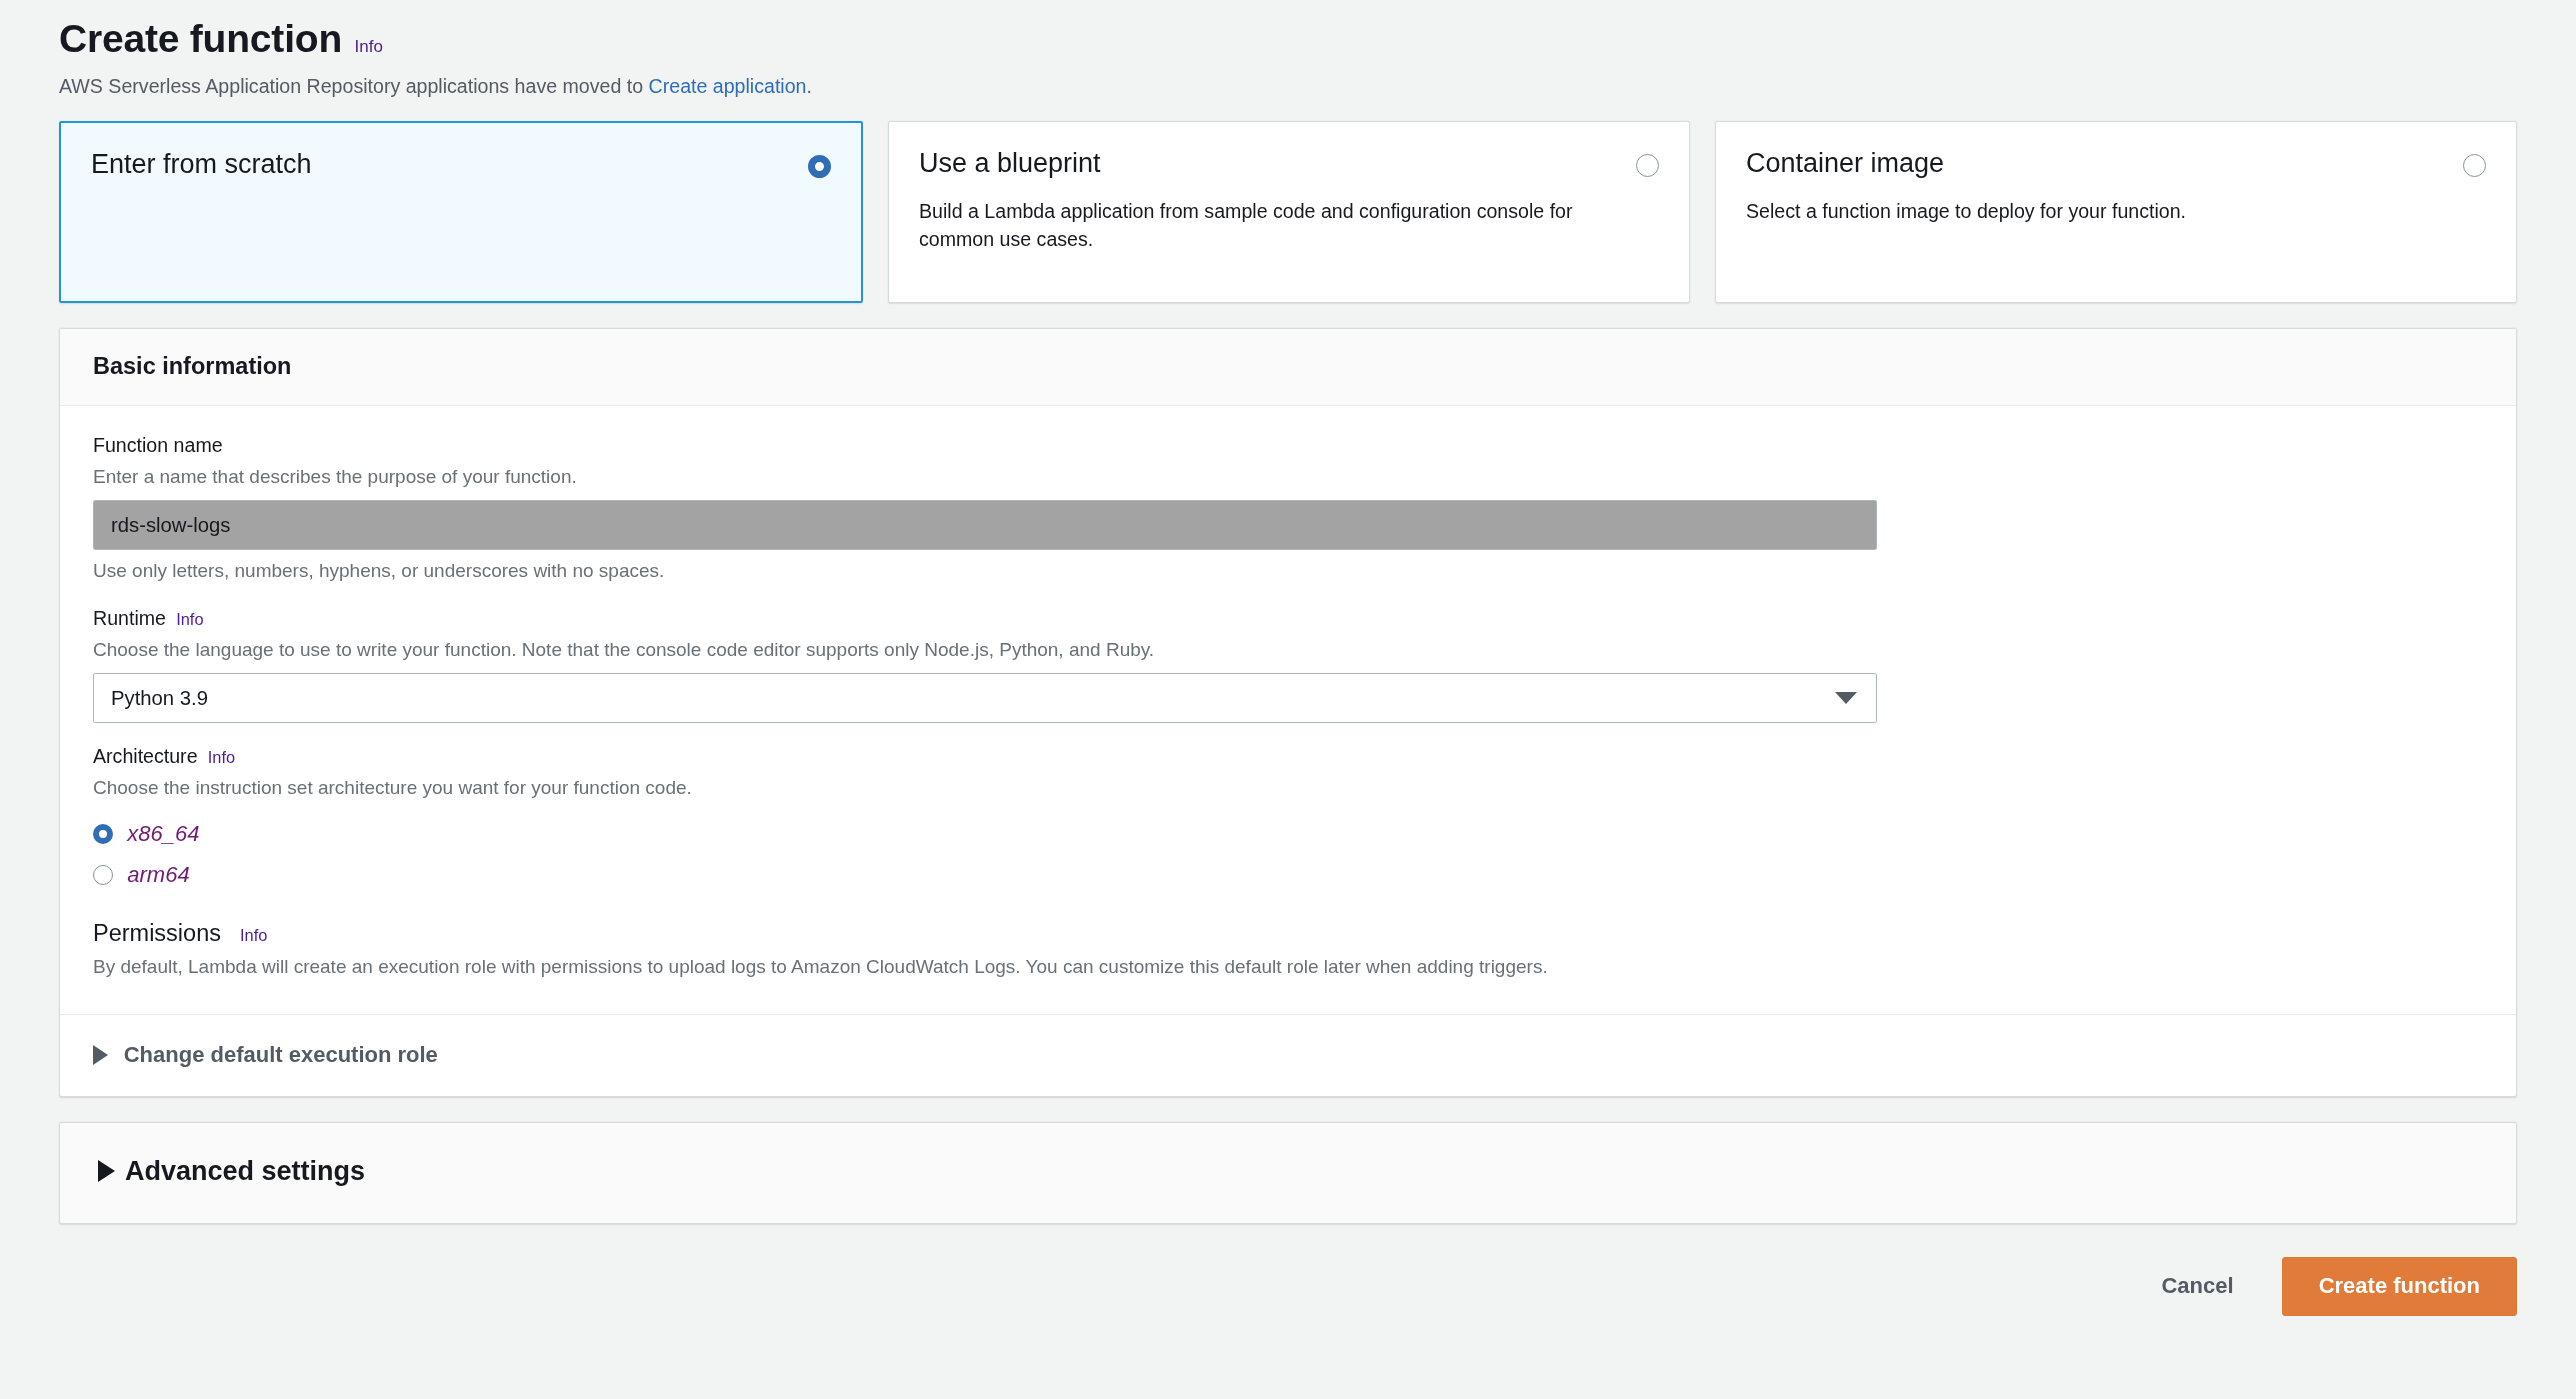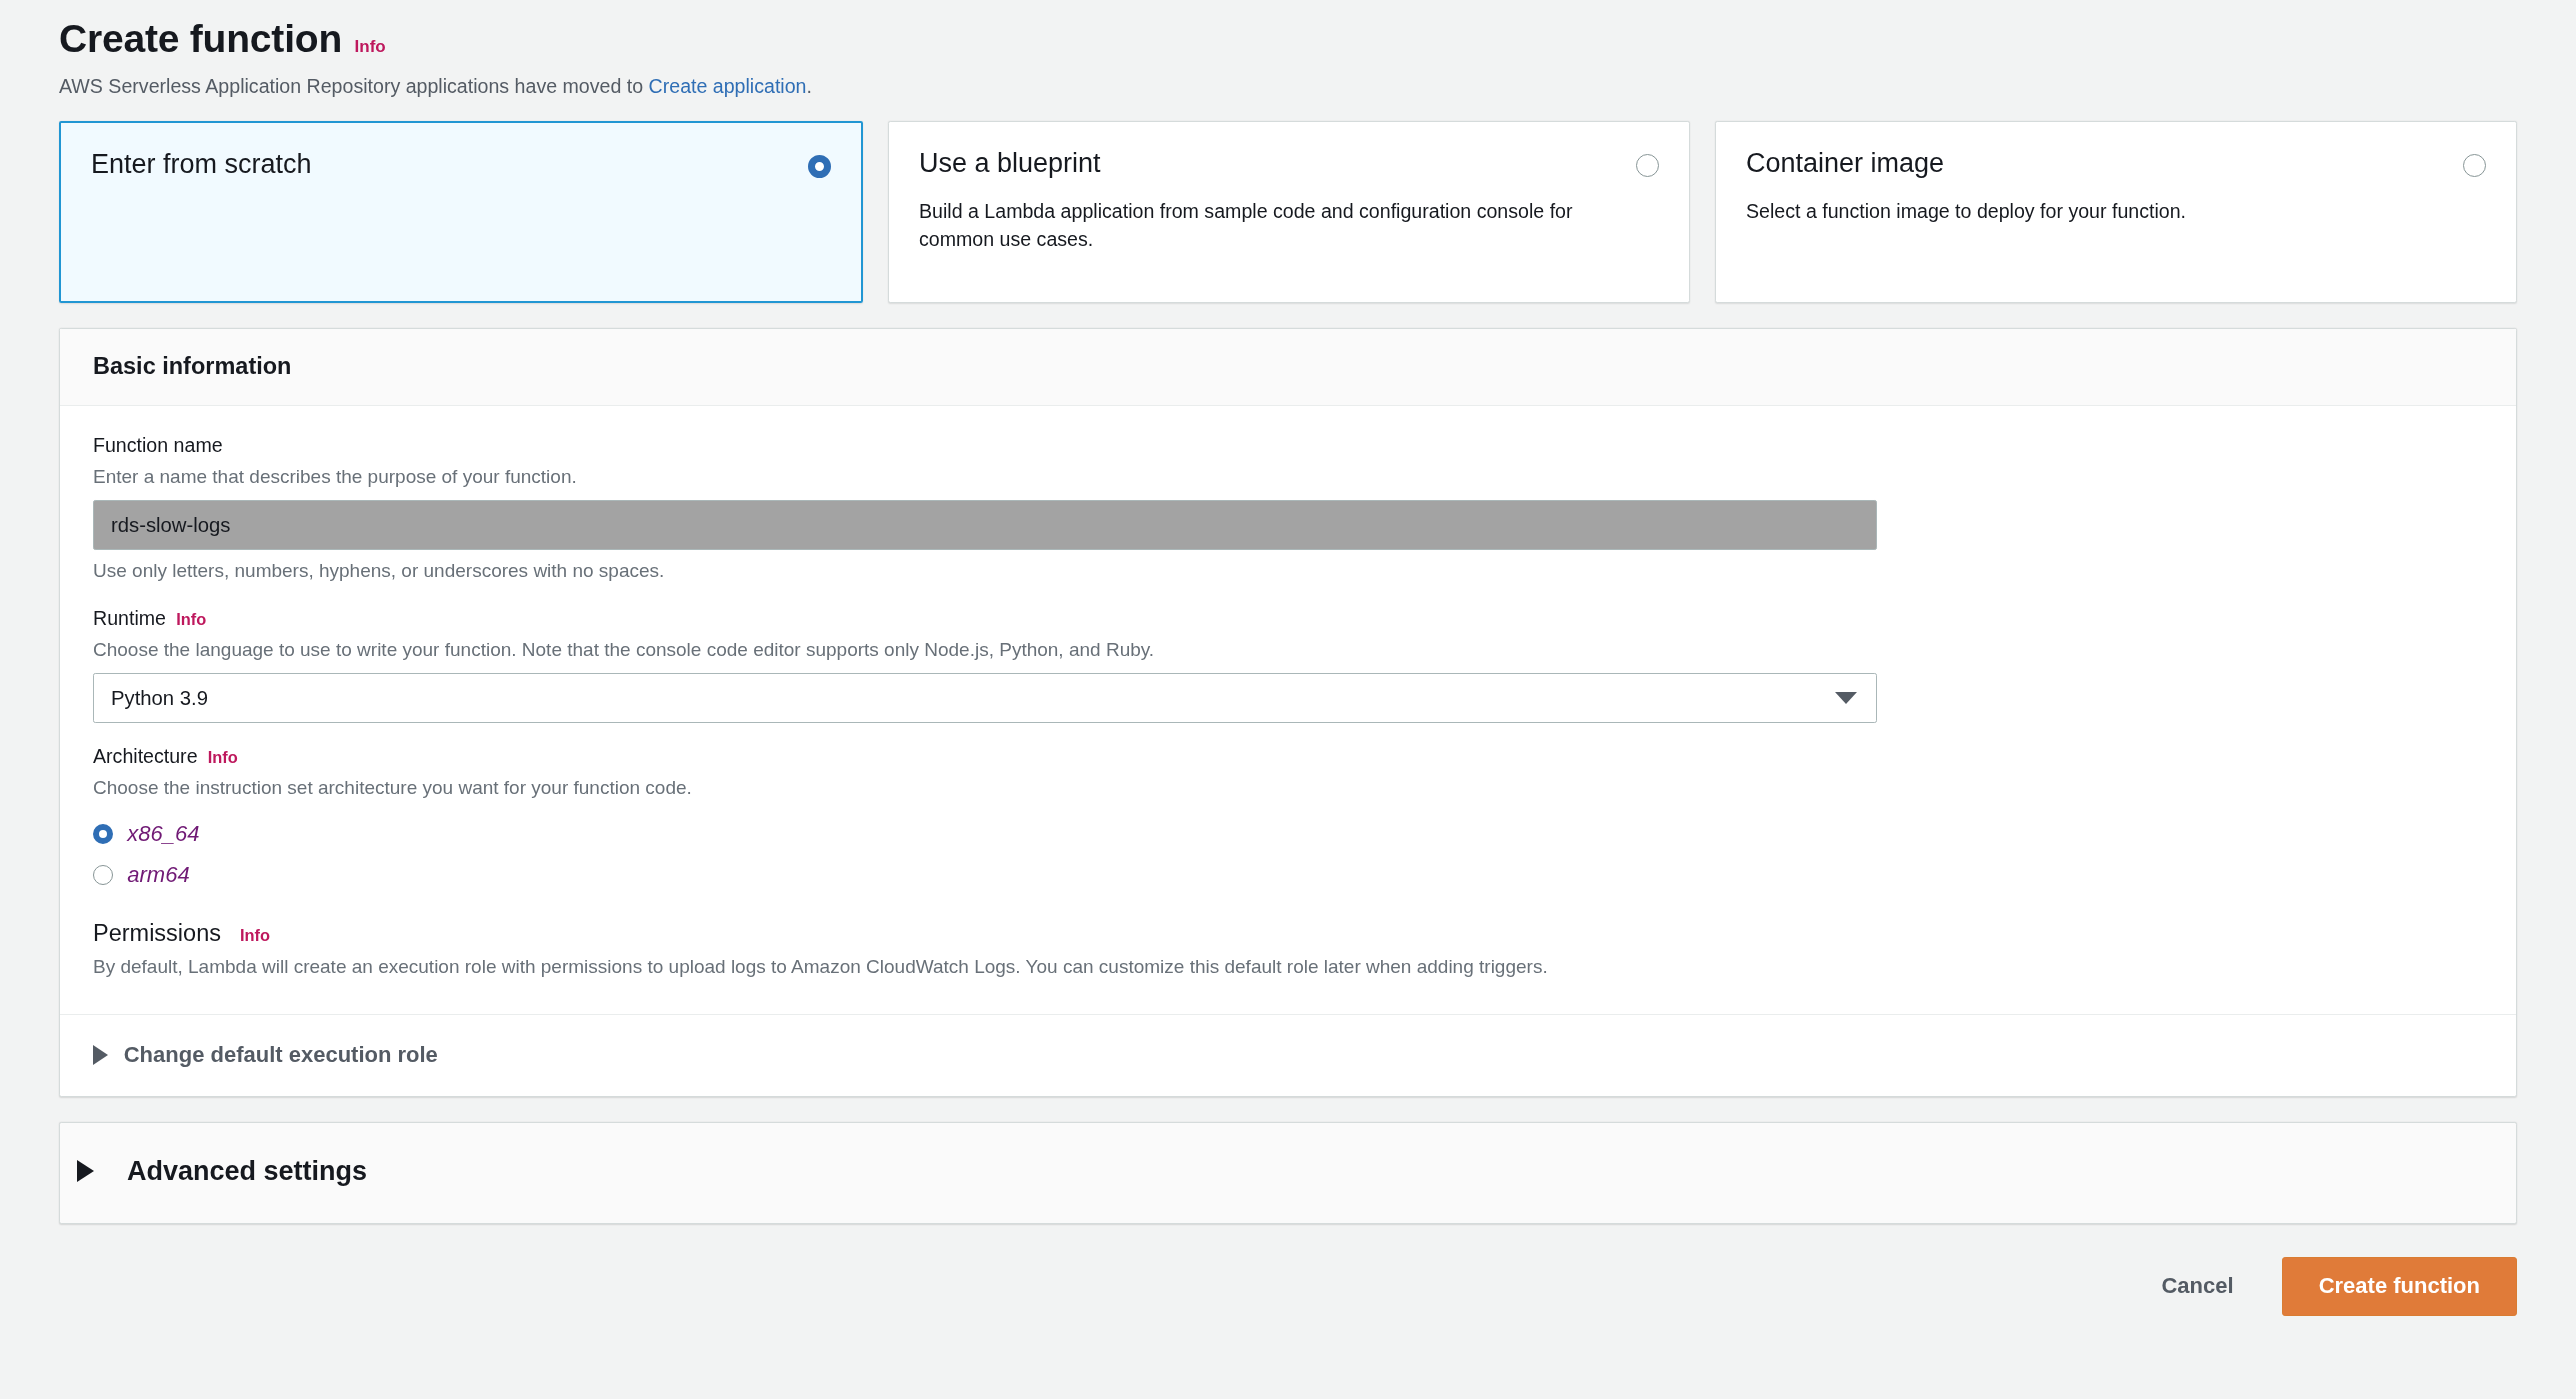--- a/index.html
+++ b/index.html
@@ -30,22 +30,22 @@
 
   .page-title {
     font-size: 39px;
     font-weight: 700;
     color: #16191f;
     letter-spacing: -0.2px;
   }
 
   .info-link {
     font-size: 17px;
-    font-weight: 700;
-    color: #be185d;
+    font-weight: 400;
+    color: #4c1d95;
     cursor: pointer;
   }
 
   .subtitle {
     margin-top: 14px;
     font-size: 19.6px;
     color: #545b64;
   }
 
   .subtitle a {
@@ -286,24 +286,24 @@
   
   .panel-advanced {
     margin-top: 25px;
     background: #fafafa;
     border: 0.8px solid #d5dbdb;
     border-radius: 2.3px;
     box-shadow: 0 0.8px 1.6px rgba(0,0,0,0.12);
   }
 
   .expander-lg {
-    padding: 33px 33px 36px 17px;
-    display: flex;
-    align-items: center;
-    gap: 33px;
+    padding: 33px 33px 36px 38px;
+    display: flex;
+    align-items: center;
+    gap: 10px;
     cursor: pointer;
   }
 
   .tri-lg {
     width: 0;
     height: 0;
     border-top: 11.7px solid transparent;
     border-bottom: 11.7px solid transparent;
     border-left: 17px solid #16191f;
     flex: 0 0 auto;

